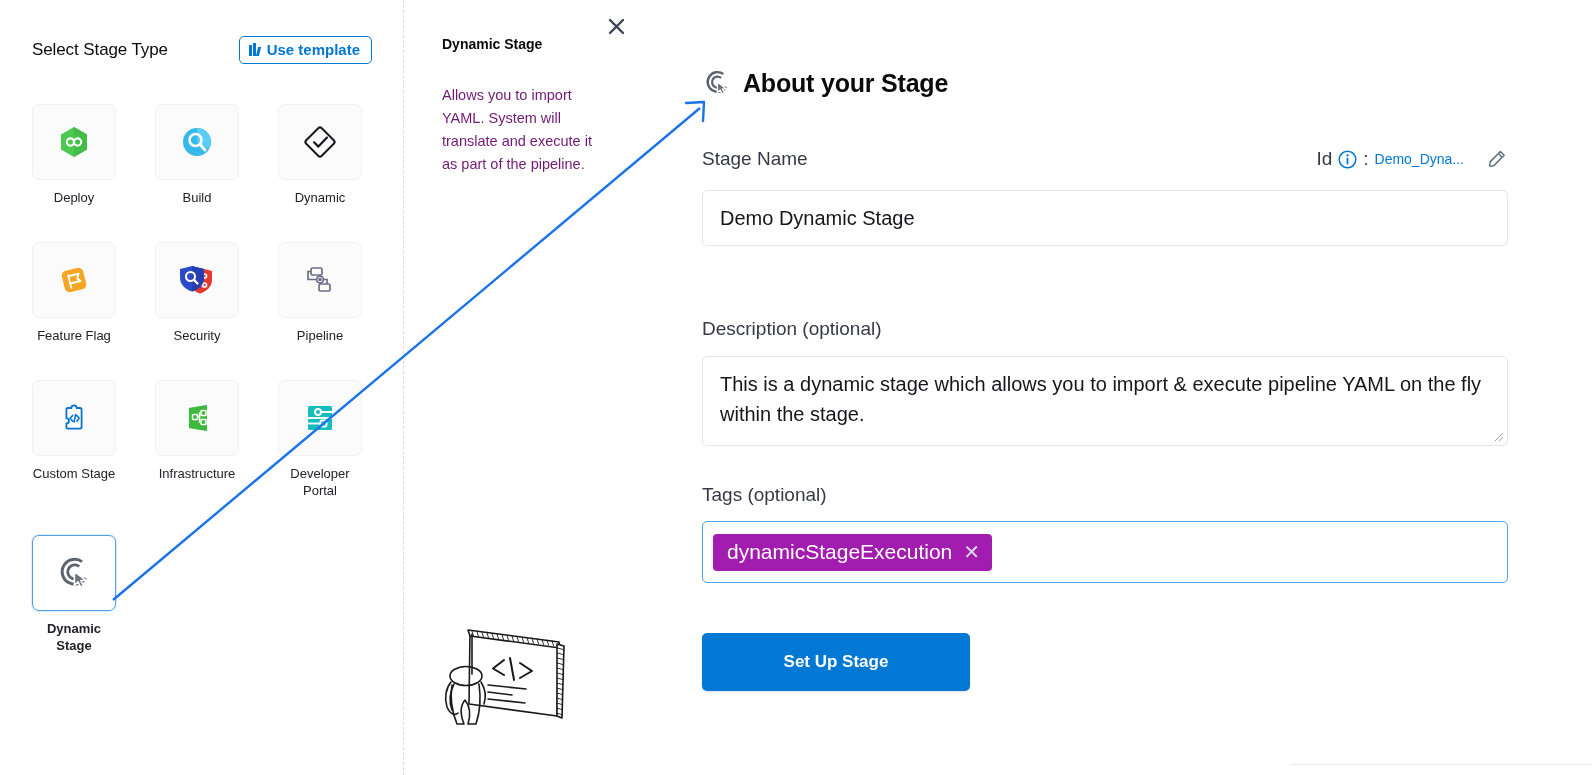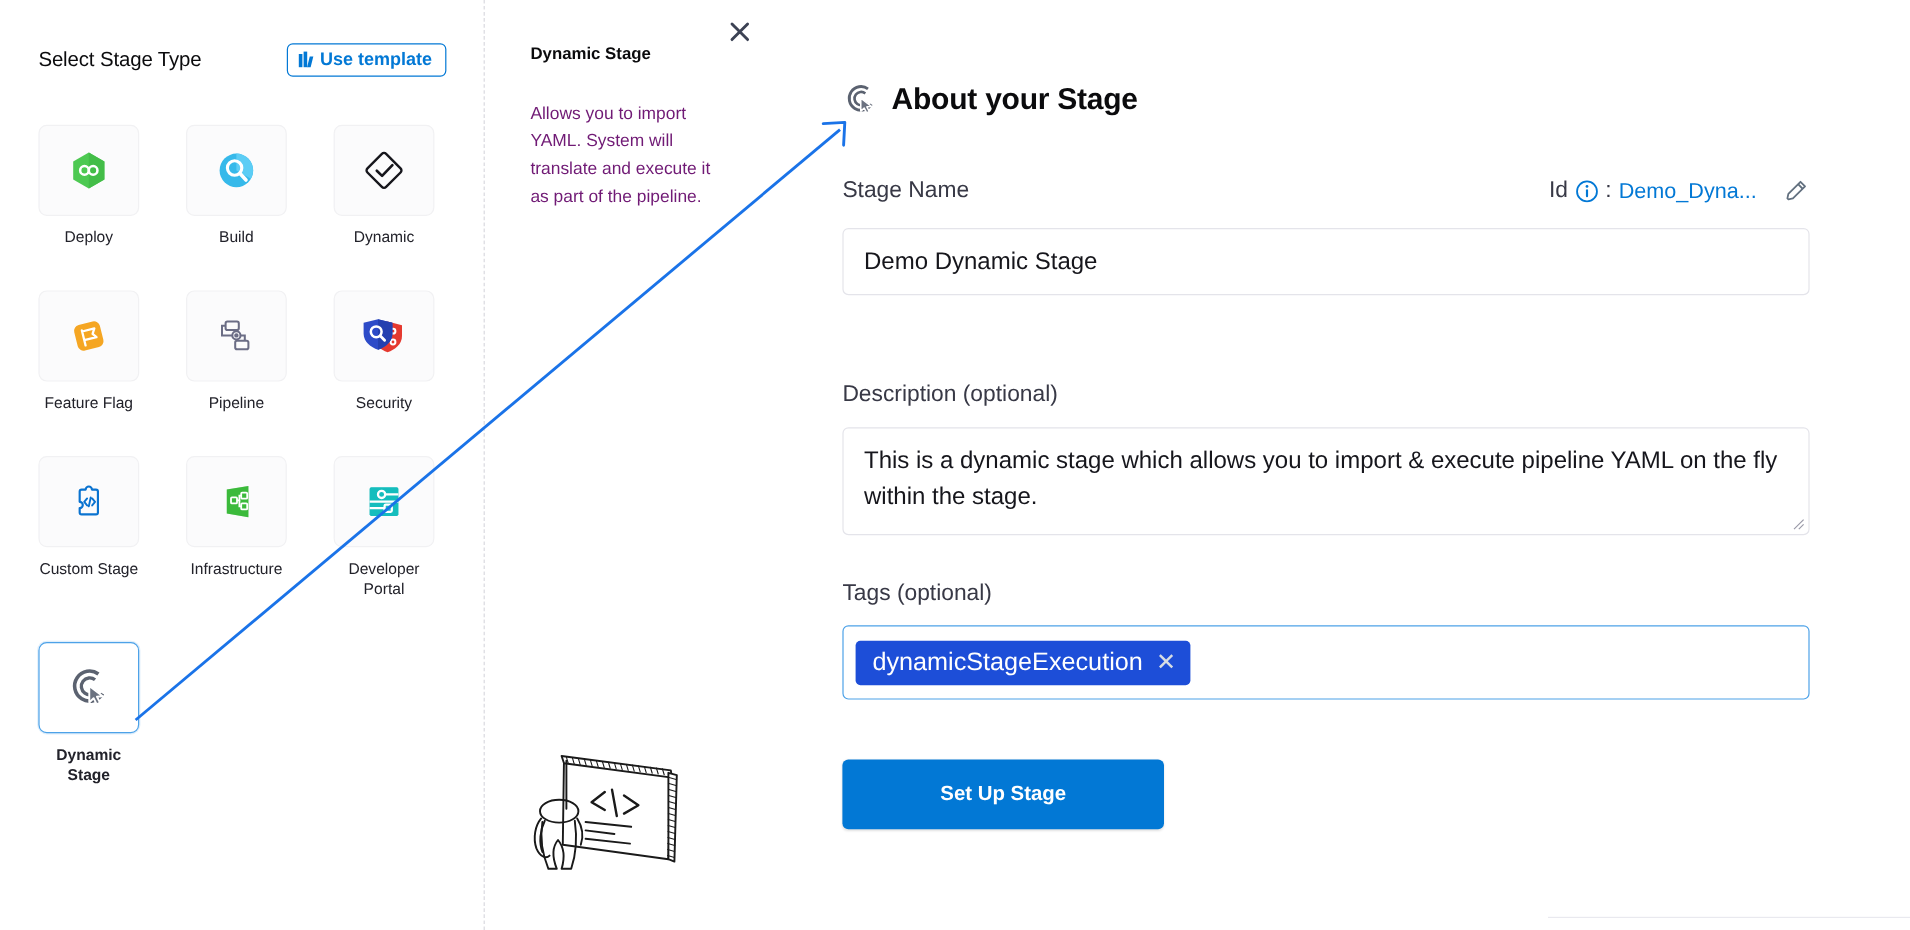--- a/index.html
+++ b/index.html
@@ -101,21 +101,21 @@
   }
   #about-title { font-size: 25px; font-weight: bold; color: #0b0b0d; letter-spacing: -0.2px; }
 
   .field-row {
     position: absolute; left: 62px; width: 806px;
     display: flex; align-items: center; justify-content: space-between;
   }
   .field-label { font-size: 19px; color: #383946; }
   #id-group { display: flex; align-items: center; gap: 6px; }
   #id-label { font-size: 19px; color: #383946; }
-  #id-value { font-size: 18px; color: #0278d5; }
+  #id-value { font-size: 14px; color: #0278d5; }
   #id-colon { font-size: 19px; color: #383946; }
   .info-icon, .pencil-icon { display: inline-flex; cursor: pointer; }
 
   .text-input {
     position: absolute; left: 62px; width: 806px;
     border: 1px solid #e4e4ea; border-radius: 5px;
     background: #fff;
     font-family: "Liberation Sans", sans-serif;
     font-size: 20px; color: #16161c;
     padding: 12px 17px;
@@ -133,21 +133,21 @@
     position: absolute; left: 852px; top: 430px;
     width: 12px; height: 12px; pointer-events: none;
   }
   #tags-box {
     position: absolute; left: 62px; top: 521px; width: 806px; height: 62px;
     border: 1.5px solid #4da2e8; border-radius: 5px; background: #fff;
     display: flex; align-items: center; padding: 0 10px;
   }
   .tag-chip {
     display: inline-flex; align-items: center; gap: 11px;
-    background: #1d4ed8; color: #fff; border-radius: 4px;
+    background: #a21caf; color: #fff; border-radius: 4px;
     font-size: 21px; padding: 6px 12px 7px 14px;
   }
   .tag-x { color: #d7dde3; font-size: 20px; cursor: pointer; line-height: 1; }
 
   #setup-btn {
     position: absolute; left: 62px; top: 633px;
     width: 268px; height: 58px;
     background: #0278d5; color: #fff;
     border: none; border-radius: 5px;
     font-family: "Liberation Sans", sans-serif;
@@ -230,52 +230,52 @@
         <svg width="36" height="36" viewBox="0 0 36 36">
           <rect x="7" y="7" width="22" height="22" rx="5" fill="#f5a623" transform="rotate(-14 18 18)"></rect>
           <path d="M13.5 12 L13.5 25 M13.5 13 L24 13 L21.5 17 L24 20.5 L13.5 20.5" fill="none" stroke="#fff" stroke-width="1.9" stroke-linejoin="round" stroke-linecap="round" transform="rotate(-14 18 18)"></path>
         </svg>
       </div>
       <div class="stage-label">Feature Flag</div>
     </div>
 
     <div class="stage-cell">
       <div class="stage-card">
+        <svg width="38" height="34" viewBox="0 0 38 34">
+          <path d="M22 5 L34 8 V17 C34 24 28 28.5 22 30.5 C16 28.5 10 24 10 17 V8 Z" fill="#e5392f"></path>
+          <g fill="none" stroke="#fff" stroke-width="1.7">
+            <circle cx="26.5" cy="13" r="2"></circle>
+              <circle cx="19.5" cy="17.5" r="2"></circle>
+              <circle cx="26.5" cy="22" r="2"></circle>
+            <line x1="21.2" y1="16.4" x2="24.8" y2="14.1"></line>
+              <line x1="21.2" y1="18.6" x2="24.8" y2="20.9"></line>
+          </g>
+          <path d="M14 3 L26 6 V15 C26 22 20 26.5 14 28.5 C8 26.5 2 22 2 15 V6 Z" fill="#2d4bc8"></path>
+          <path d="M14 3 L26 6 V15 C26 22 20 26.5 14 28.5 Z" fill="#2440b0"></path>
+          <circle cx="12.5" cy="13.5" r="4.5" fill="none" stroke="#fff" stroke-width="2.1"></circle>
+          <line x1="16" y1="17" x2="19.5" y2="20.5" stroke="#fff" stroke-width="2.4" stroke-linecap="round"></line>
+        </svg>
+      </div>
+      <div class="stage-label">Security</div>
+    </div>
+
+    <div class="stage-cell">
+      <div class="stage-card">
         <svg width="34" height="34" viewBox="0 0 34 34">
           <g fill="none" stroke="#6b6d85" stroke-width="1.7">
             <rect x="8" y="5" width="11" height="7" rx="1.5"></rect>
             <rect x="16" y="21" width="11" height="7" rx="1.5"></rect>
             <circle cx="17" cy="16.5" r="3.4"></circle>
             <circle cx="17" cy="16.5" r="1"></circle>
             <path d="M8 8.5 L5 8.5 L5 16.5 L13.6 16.5"></path>
             <path d="M20.4 16.5 L24 16.5 L24 21"></path>
           </g>
         </svg>
       </div>
       <div class="stage-label">Pipeline</div>
-    </div>
-
-    <div class="stage-cell">
-      <div class="stage-card">
-        <svg width="38" height="34" viewBox="0 0 38 34">
-          <path d="M22 5 L34 8 V17 C34 24 28 28.5 22 30.5 C16 28.5 10 24 10 17 V8 Z" fill="#e5392f"></path>
-          <g fill="none" stroke="#fff" stroke-width="1.7">
-            <circle cx="26.5" cy="13" r="2"></circle>
-              <circle cx="19.5" cy="17.5" r="2"></circle>
-              <circle cx="26.5" cy="22" r="2"></circle>
-            <line x1="21.2" y1="16.4" x2="24.8" y2="14.1"></line>
-              <line x1="21.2" y1="18.6" x2="24.8" y2="20.9"></line>
-          </g>
-          <path d="M14 3 L26 6 V15 C26 22 20 26.5 14 28.5 C8 26.5 2 22 2 15 V6 Z" fill="#2d4bc8"></path>
-          <path d="M14 3 L26 6 V15 C26 22 20 26.5 14 28.5 Z" fill="#2440b0"></path>
-          <circle cx="12.5" cy="13.5" r="4.5" fill="none" stroke="#fff" stroke-width="2.1"></circle>
-          <line x1="16" y1="17" x2="19.5" y2="20.5" stroke="#fff" stroke-width="2.4" stroke-linecap="round"></line>
-        </svg>
-      </div>
-      <div class="stage-label">Security</div>
     </div>
 
     <div class="row-gap-1"></div>
     <div class="row-gap-1"></div>
     <div class="row-gap-1"></div>
 
     <div class="stage-cell">
       <div class="stage-card">
         <svg width="32" height="32" viewBox="0 0 32 32">
           <path d="M10 6 h3.4 a2.6 2.6 0 0 1 5.2 0 H22 a1.6 1.6 0 0 1 1.6 1.6 V25 a1.6 1.6 0 0 1 -1.6 1.6 H10

